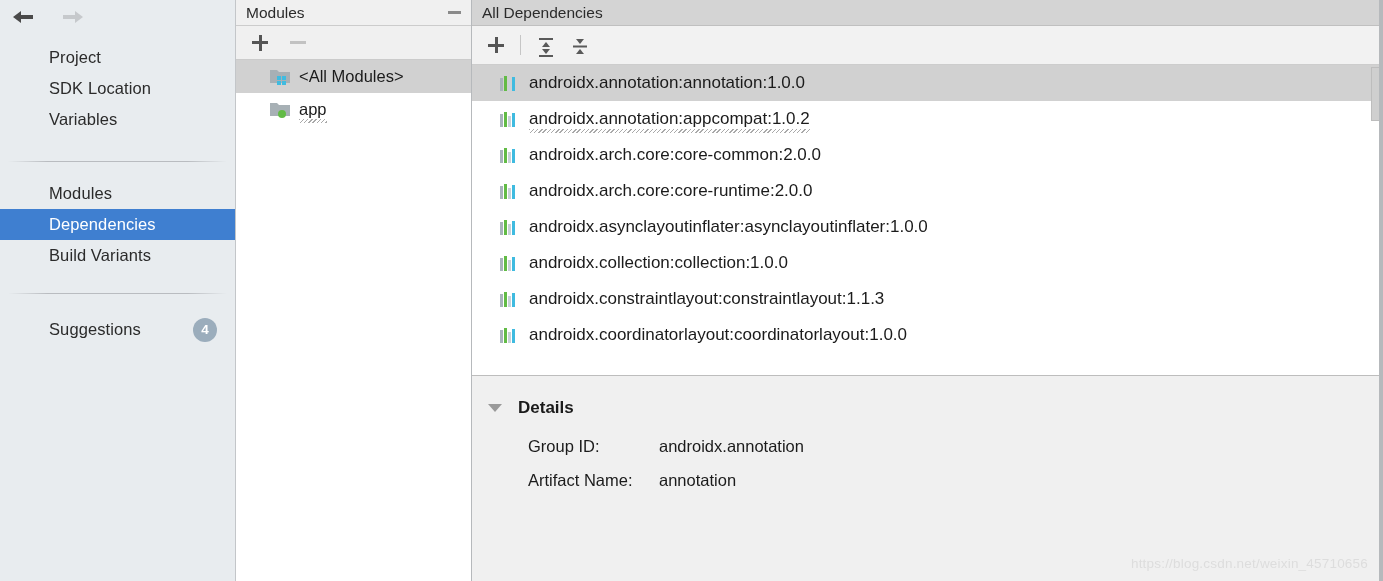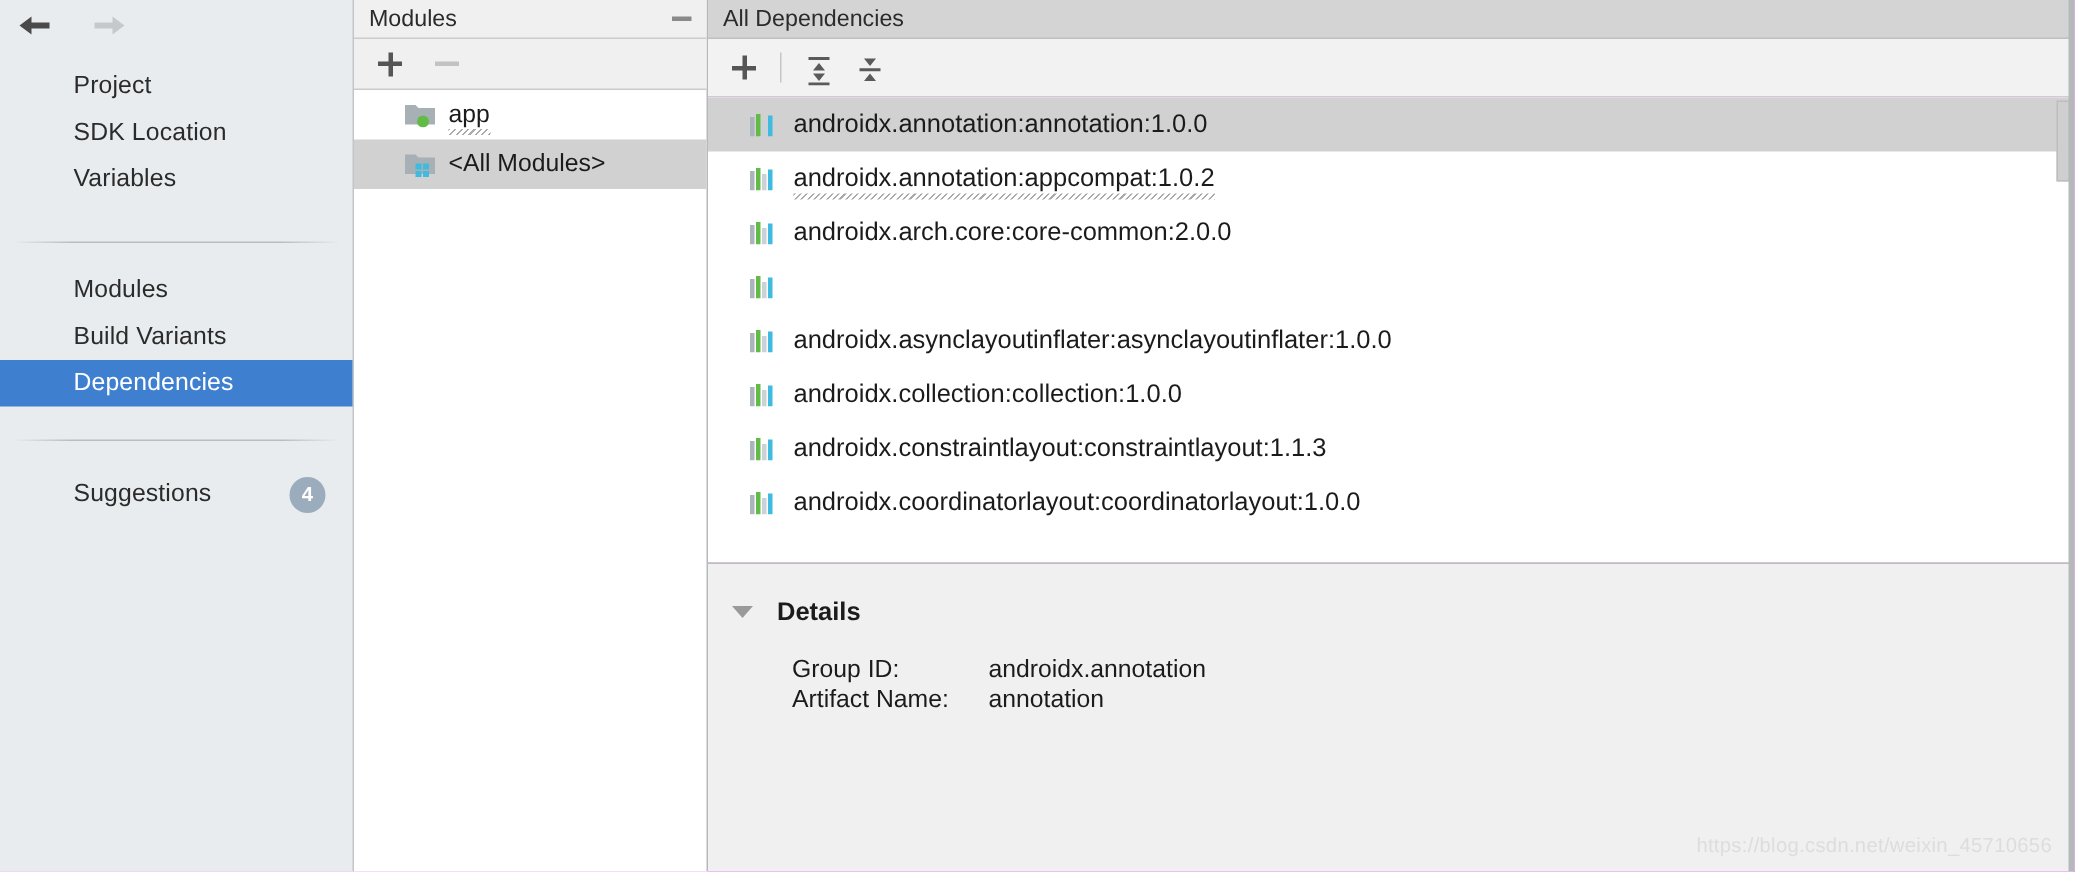--- a/index.html
+++ b/index.html
@@ -79,21 +79,21 @@
   .squiggle::after {
     content:""; position:absolute; left:0; right:0; bottom:-4px; height:4px;
     background-image:
       repeating-linear-gradient(135deg, #9a9a9a 0 1px, transparent 1px 3px);
     opacity:.85;
   }
 
   
   .deps-panel {
     flex: 1 1 auto; height: 581px; position: relative;
-    background: #d946ef; display: flex; flex-direction: column;
+    background: #701a75; display: flex; flex-direction: column;
     border-right: 1px solid #b6b9bc;
   }
   .deps-title {
     height: 26px; background: #d4d4d4;
     display: flex; align-items: center; padding-left: 10px;
     font-size: 15.5px; color: #2b2b2b;
     border-bottom: 1px solid #c0c0c0;
   }
   .deps-toolbar {
     height: 39px; background: #f2f2f2;
@@ -136,21 +136,21 @@
   }
   .tri-down {
     width: 0; height: 0; display:block;
     border-left: 7px solid transparent; border-right: 7px solid transparent;
     border-top: 8px solid #9a9a9a;
   }
   .details-title { font-size: 17px; font-weight: bold; color: #1b1b1b; }
   .details-grid {
     margin-top: 19px; padding-left: 56px;
     display: grid; grid-template-columns: 131px auto;
-    row-gap: 1px; font-size: 16.5px; color: #1b1b1b;
+    row-gap: 15px; font-size: 16.5px; color: #1b1b1b;
   }
   .watermark {
     position: absolute; right: 14px; bottom: 10px;
     font-size: 13.5px; color: #dddddd; letter-spacing: .2px;
   }
   .right-edge {
     position: absolute; right: 0; top: 0; width: 4px; height: 581px;
     background: #b6b9bc;
   }
 </style>
@@ -186,25 +186,25 @@
       <span>Variables</span>
     </div>
 
     <div style="height:26px"></div>
     <div class="sep"></div>
     <div style="height:16px"></div>
 
     <div class="nav-item">
       <span>Modules</span>
     </div>
-    <div class="nav-item">
-      <span>Build Variants</span>
-    </div>
     <div class="nav-item selected">
       <span>Dependencies</span>
+    </div>
+    <div class="nav-item">
+      <span>Build Variants</span>
     </div>
 
     <div style="height:22px"></div>
     <div class="sep"></div>
     <div style="height:20px"></div>
 
     <div class="nav-item with-badge">
       <span>Suggestions</span>
       <span class="badge">4</span>
     </div>
@@ -212,43 +212,43 @@
 
   <div class="modules-panel">
     <div class="modules-title">
       <span>Modules</span>
       <span class="minimize-icon"></span>
     </div>
 
     <div class="modules-toolbar">
       <span class="tb-btn plus-dark"></span>
       <span class="tb-btn minus-light"></span>
-    </div>
-
-    <div class="module-row">
-      <span class="folder-ico">
-        <svg width="20" height="17" viewBox="0 0 20 17">
-          <path d="M0 2 h7 l2 2 h11 v11 H0 Z" fill="#a7b0b5"></path>
-          <circle cx="12" cy="13" r="4" fill="#62bb46"></circle>
-        </svg>
-      </span>
-      <span class="squiggle">app</span>
     </div>
 
     <div class="module-row selected">
       <span class="folder-ico">
         <svg width="20" height="17" viewBox="0 0 20 17">
           <path d="M0 2 h7 l2 2 h11 v11 H0 Z" fill="#a7b0b5"></path>
           <rect x="7" y="8" width="4" height="4" fill="#3fbbe0"></rect>
           <rect x="12" y="8" width="4" height="4" fill="#3fbbe0"></rect>
           <rect x="7" y="13" width="4" height="4" fill="#3fbbe0"></rect>
           <rect x="12" y="13" width="4" height="4" fill="#3fbbe0"></rect>
         </svg>
       </span>
       <span>&lt;All Modules&gt;</span>
+    </div>
+
+    <div class="module-row">
+      <span class="folder-ico">
+        <svg width="20" height="17" viewBox="0 0 20 17">
+          <path d="M0 2 h7 l2 2 h11 v11 H0 Z" fill="#a7b0b5"></path>
+          <circle cx="12" cy="13" r="4" fill="#62bb46"></circle>
+        </svg>
+      </span>
+      <span class="squiggle">app</span>
     </div>
   </div>
 
   <div class="deps-panel">
 
     <div class="deps-title">
       <span>All Dependencies</span>
     </div>
 
     <div class="deps-toolbar">
@@ -311,20 +311,21 @@
 
       <div class="dep-row">
         <span class="lib-ico">
           <svg width="17" height="15" viewBox="0 0 17 15">
             <rect x="0" y="2" width="3" height="13" fill="#a9b4bb"></rect>
             <rect x="4" y="0" width="3" height="15" fill="#62bb46"></rect>
             <rect x="8" y="4" width="3" height="11" fill="#c9d2d8"></rect>
             <rect x="12" y="1" width="3" height="14" fill="#3fbbe0"></rect>
           </svg>
         </span>
+        <span>androidx.arch.core:core-runtime:2.0.0</span>
       </div>
 
       <div class="dep-row">
         <span class="lib-ico">
           <svg width="17" height="15" viewBox="0 0 17 15">
             <rect x="0" y="2" width="3" height="13" fill="#a9b4bb"></rect>
             <rect x="4" y="0" width="3" height="15" fill="#62bb46"></rect>
             <rect x="8" y="4" width="3" height="11" fill="#c9d2d8"></rect>
             <rect x="12" y="1" width="3" height="14" fill="#3fbbe0"></rect>
           </svg>

